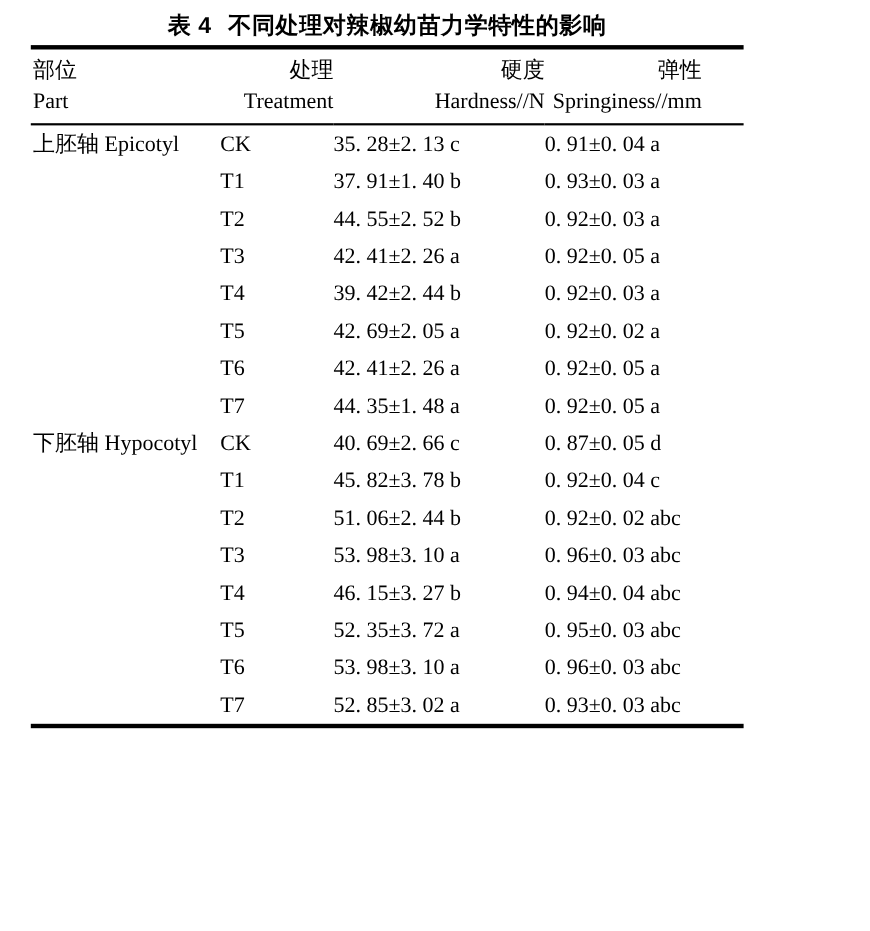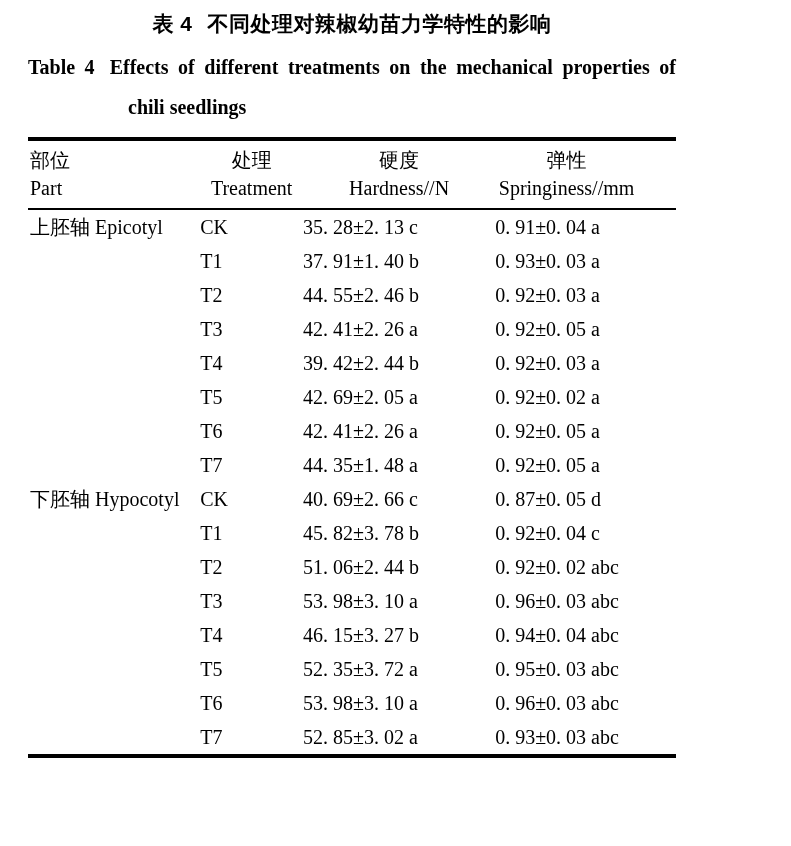--- a/index.html
+++ b/index.html
@@ -53,21 +53,21 @@
   table {
     width: 100%;
     border-collapse: collapse;
     font-size: 20px;
   }
   thead th {
     font-weight: normal;
     border-bottom: 2px solid #000;
     padding: 5px 0 6px 0;
     vertical-align: middle;
-    text-align: center;
+    text-align: right;
   }
   thead th.col-part {
     text-align: left;
     padding-left: 2px;
     margin-left: 16px;
   }
   .th-zh { display: block; line-height: 29px; }
   .th-en { display: block; line-height: 27px; }
   thead th.col-spr, tbody td.cell-spr { padding-right: 38px; }
 
@@ -104,21 +104,20 @@
   }
   .pvar { font-style: italic; }
 </style>
 </head>
 <body>
 
 <div class="page">
 
   <h1 class="caption-zh"><span>表 4</span><span class="caption-gap"></span><span>不同处理对辣椒幼苗力学特性的影响</span></h1>
 
-  <p class="caption-en"><span>Table 4</span><span class="caption-gap"></span><span>Effects of different treatments on the mechanical properties of chili seedlings</span></p>
 
   <div class="table-wrap">
     <table>
       <colgroup>
         <col style="width:187px">
         <col style="width:118px">
         <col style="width:246px">
         <col style="width:186px">
       </colgroup>
       <thead>
@@ -149,21 +148,21 @@
           <td class="cell-hard">35. 28±2. 13 c</td>
           <td class="cell-spr">0. 91±0. 04 a</td>
         </tr>
         <tr>
           <td class="cell-trt">T1</td>
           <td class="cell-hard">37. 91±1. 40 b</td>
           <td class="cell-spr">0. 93±0. 03 a</td>
         </tr>
         <tr>
           <td class="cell-trt">T2</td>
-          <td class="cell-hard">44. 55±2. 46 b</td>
+          <td class="cell-hard">44. 55±2. 52 b</td>
           <td class="cell-spr">0. 92±0. 03 a</td>
         </tr>
         <tr>
           <td class="cell-trt">T3</td>
           <td class="cell-hard">42. 41±2. 26 a</td>
           <td class="cell-spr">0. 92±0. 05 a</td>
         </tr>
         <tr>
           <td class="cell-trt">T4</td>
           <td class="cell-hard">39. 42±2. 44 b</td>

